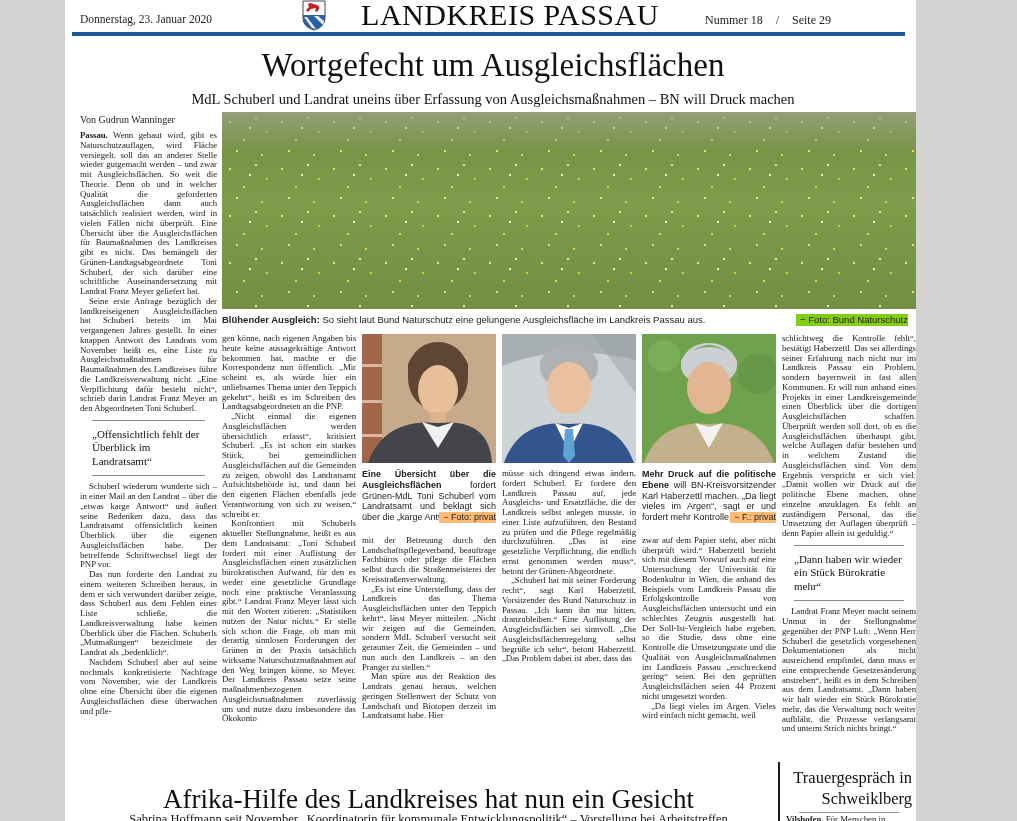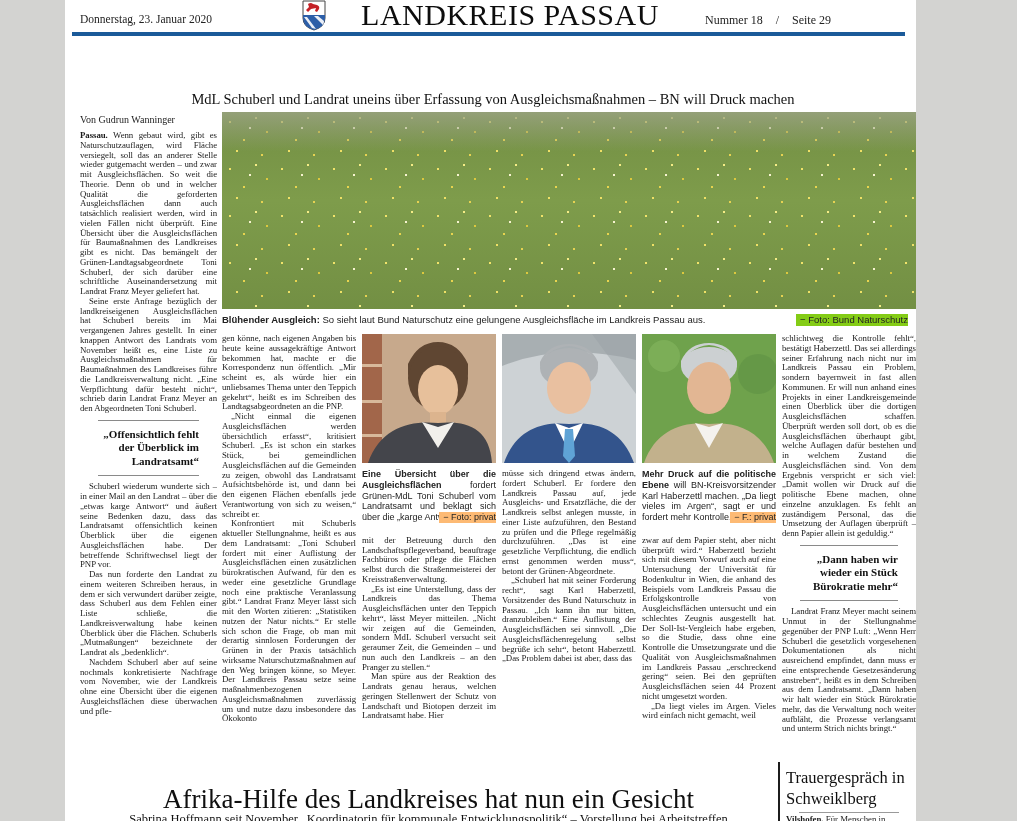--- a/index.html
+++ b/index.html
@@ -40,32 +40,32 @@
             font-size:9.5px;line-height:12px;color:#222;}
   .photocap .credit{position:absolute;right:8px;top:0;background:#84cc16;padding-left:4px;}
 
   
   .col{position:absolute;top:334px;width:134px;height:454px;overflow:hidden;}
   .col1{left:15px;top:131px;width:137px;height:657px;}
   .c2{left:157px;} .c3{left:297px;} .c4{left:437px;} .c5{left:577px;} .c6{left:717px;}
   .bodytext p{margin:0;text-align:justify;text-indent:9px;font-size:8.8px;line-height:9.75px;
               letter-spacing:-.05px;-webkit-hyphens:auto;hyphens:auto;}
   .bodytext p.cont{text-indent:0;}
-  .colsubhead{margin:6px 18px;padding:7px 0;border-top:1px solid #8a8a8a;border-bottom:1px solid #8a8a8a;
-              text-align:right;font-weight:bold;font-size:11px;line-height:13.5px;color:#111;}
+  .colsubhead{margin:6px 12px;padding:7px 0;border-top:1px solid #8a8a8a;border-bottom:1px solid #8a8a8a;
+              text-align:left;font-weight:normal;font-size:11px;line-height:13.5px;color:#111;}
   .portrait{display:block;margin:0 0 6px 0;}
   .pcap{position:relative;font-family:"Liberation Sans",sans-serif;font-size:9px;line-height:10.8px;
         color:#222;text-align:justify;margin-bottom:13px;}
   .pcap .credit{position:absolute;right:0;bottom:0;background:#fdba74;padding-left:4px;}
 
   
   .afrika-headline{left:15px;top:785px;width:697px;text-align:center;font-size:27px;line-height:28px;color:#0f0f0f;}
   .afrika-sub{left:15px;top:812px;width:697px;text-align:center;font-size:12.5px;color:#111;}
   .vrule{left:713px;top:762px;width:2px;height:59px;background:#1c1c1c;}
-  .side-title{left:721px;top:768px;width:126px;text-align:left;font-size:16.5px;line-height:20.5px;color:#0f0f0f;}
+  .side-title{left:721px;top:768px;width:126px;text-align:right;font-size:16.5px;line-height:20.5px;color:#0f0f0f;}
   .side-rule{left:734px;top:812px;width:100px;height:1px;background:#9a9a9a;}
   .side-lead{left:721px;top:815px;width:126px;font-size:8.8px;line-height:9.75px;text-align:justify;}
 </style>
 </head>
 <body>
 
 <div class="canvas">
   <div class="page">
 
     <div class="abs date">Donnerstag, 23. Januar 2020</div>
@@ -79,20 +79,21 @@
       </svg>
     </div>
     <div class="abs masthead">LANDKREIS PASSAU</div>
     <div class="abs issue">
       <span>Nummer 18</span>
       <span>/</span>
       <span>Seite 29</span>
     </div>
     <div class="abs bluerule"></div>
 
+    <div class="abs headline">Wortgefecht um Ausgleichsflächen</div>
     <div class="abs subheadline">MdL Schuberl und Landrat uneins über Erfassung von Ausgleichsmaßnahmen – BN will Druck machen</div>
     <div class="abs byline">Von Gudrun Wanninger</div>
 
     <div class="abs meadow"></div>
     <div class="abs photocap">
       <b>Blühender Ausgleich:</b><span> So sieht laut Bund Naturschutz eine gelungene Ausgleichsfläche im Landkreis Passau aus.</span>
       <span class="credit">− Foto: Bund Naturschutz</span>
     </div>
 
     <div class="col col1 bodytext">

